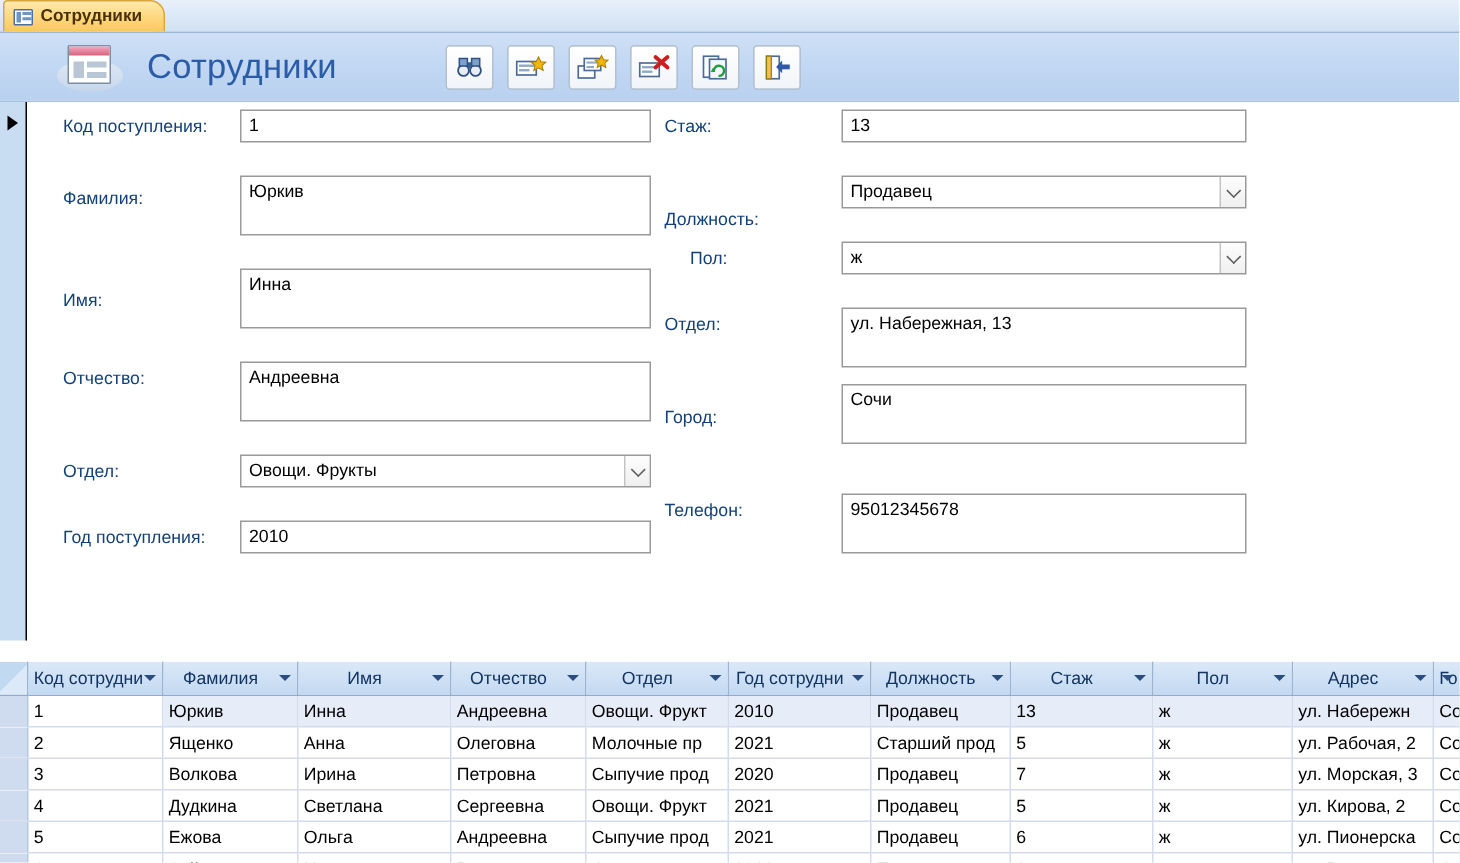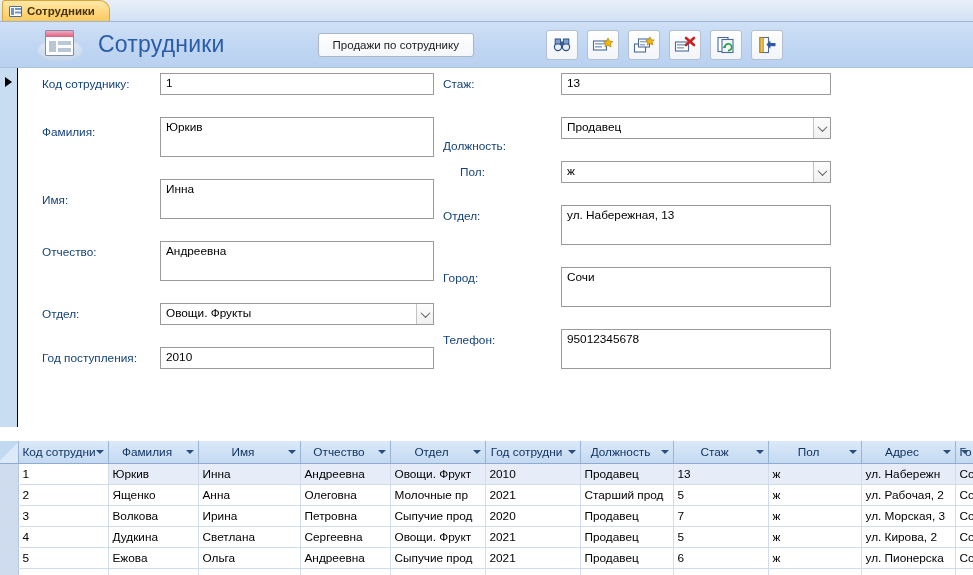--- a/index.html
+++ b/index.html
@@ -277,21 +277,20 @@
   <div class="hdr-logo">
     <div class="ellipse"></div>
     <div class="doc">
         <span class="bar b1"></span>
         <span class="bar b2"></span>
         <span class="bar b3"></span>
       </div>
   </div>
   <div class="hdr-title">Сотрудники</div>
 
-  <div class="hdr-btn">Продажи по сотруднику</div>
 
   <div class="hdr-tools">
     <div class="tbtn">
       <svg width="20" height="18" viewBox="0 0 20 18" aria-hidden="true">
         <circle cx="6" cy="11" r="3.6" fill="#e8eef8" stroke="#2c4f86" stroke-width="1.2"></circle>
         <circle cx="14" cy="11" r="3.6" fill="#e8eef8" stroke="#2c4f86" stroke-width="1.2"></circle>
         <rect x="3.2" y="3" width="5.4" height="5" fill="#7fa0cb" stroke="#2c4f86" stroke-width="1"></rect>
         <rect x="11.4" y="3" width="5.4" height="5" fill="#7fa0cb" stroke="#2c4f86" stroke-width="1"></rect>
         <rect x="8.8" y="5.5" width="2.4" height="4" fill="#3b5d92"></rect>
       </svg>
@@ -347,21 +346,21 @@
       </svg>
     </div>
   </div>
 </div>
 
 <div class="formbody">
   <div class="recsel">
     <span class="arrow"></span>
   </div>
   <div class="col colL" id="colL">
-      <div class="flabel" style="position: absolute; left: 0px; top: 7px; width: 118px;">Код сотруднику:</div>
+      <div class="flabel" style="position: absolute; left: 0px; top: 7px; width: 118px;">Код поступления:</div>
       <div class="fctl" style="left: 118px; top: 5px; width: 274px; height: 22px;"><span>1</span></div>
       <div class="flabel" style="position: absolute; left: 0px; top: 55px; width: 118px;">Фамилия:</div>
       <div class="fctl" style="left: 118px; top: 49px; width: 274px; height: 40px;"><span>Юркив</span></div>
       <div class="flabel" style="position: absolute; left: 0px; top: 123px; width: 118px;">Имя:</div>
       <div class="fctl" style="left: 118px; top: 111px; width: 274px; height: 40px;"><span>Инна</span></div>
       <div class="flabel" style="position: absolute; left: 0px; top: 175px; width: 118px;">Отчество:</div>
       <div class="fctl" style="left: 118px; top: 173px; width: 274px; height: 40px;"><span>Андреевна</span></div>
       <div class="flabel" style="position: absolute; left: 0px; top: 237px; width: 118px;">Отдел:</div>
       <div class="fctl combo" style="left: 118px; top: 235px; width: 274px; height: 22px;"><span>Овощи. Фрукты</span><span class="cbarrow">
           <i></i>
@@ -376,21 +375,21 @@
       <div class="fctl combo" style="left: 118px; top: 49px; width: 270px; height: 22px;"><span>Продавец</span><span class="cbarrow">
           <i></i>
         </span></div>
       <div class="flabel" style="position: absolute; left: 17px; top: 95px; width: 118px;">Пол:</div>
       <div class="fctl combo" style="left: 118px; top: 93px; width: 270px; height: 22px;"><span>ж</span><span class="cbarrow">
           <i></i>
         </span></div>
       <div class="flabel" style="position: absolute; left: 0px; top: 139px; width: 118px;">Отдел:</div>
       <div class="fctl" style="left: 118px; top: 137px; width: 270px; height: 40px;"><span>ул. Набережная, 13</span></div>
       <div class="flabel" style="position: absolute; left: 0px; top: 201px; width: 118px;">Город:</div>
-      <div class="fctl" style="left: 118px; top: 199px; width: 270px; height: 40px;"><span>Сочи</span></div>
+      <div class="fctl" style="left: 118px; top: 188px; width: 270px; height: 40px;"><span>Сочи</span></div>
       <div class="flabel" style="position: absolute; left: 0px; top: 263px; width: 118px;">Телефон:</div>
       <div class="fctl" style="left: 118px; top: 261px; width: 270px; height: 40px;"><span>95012345678</span></div>
     </div>
 
   <div class="splitter">
     <span class="grip"></span>
   </div>
 </div>
 
 <div class="sheet">

